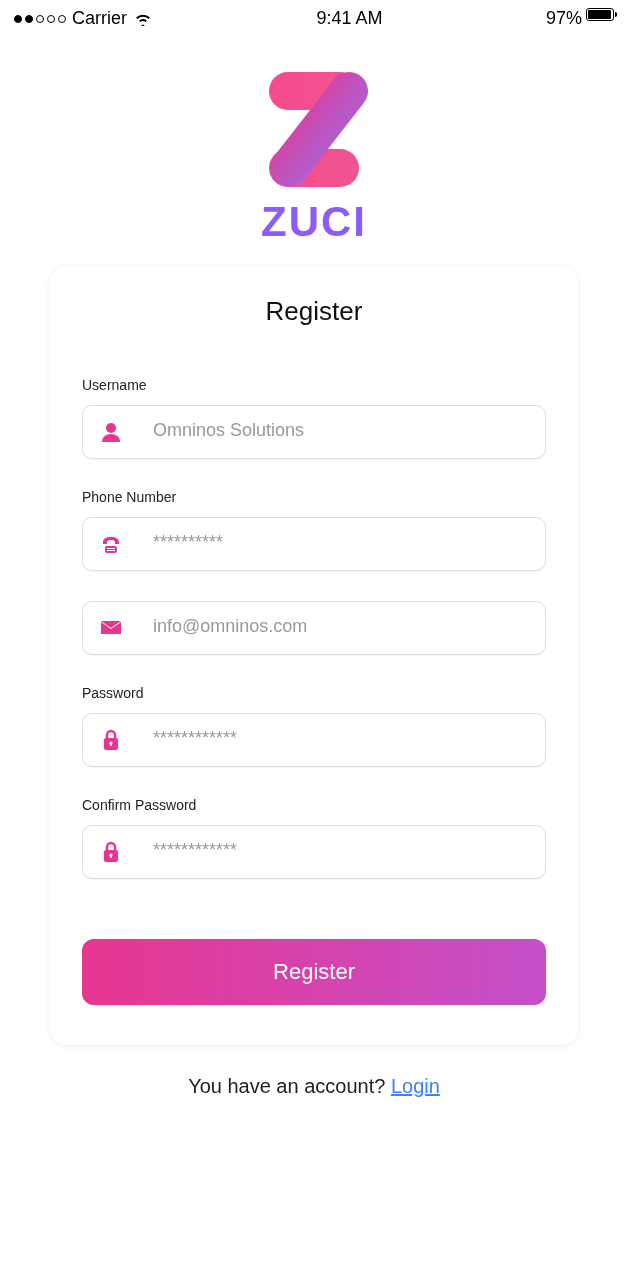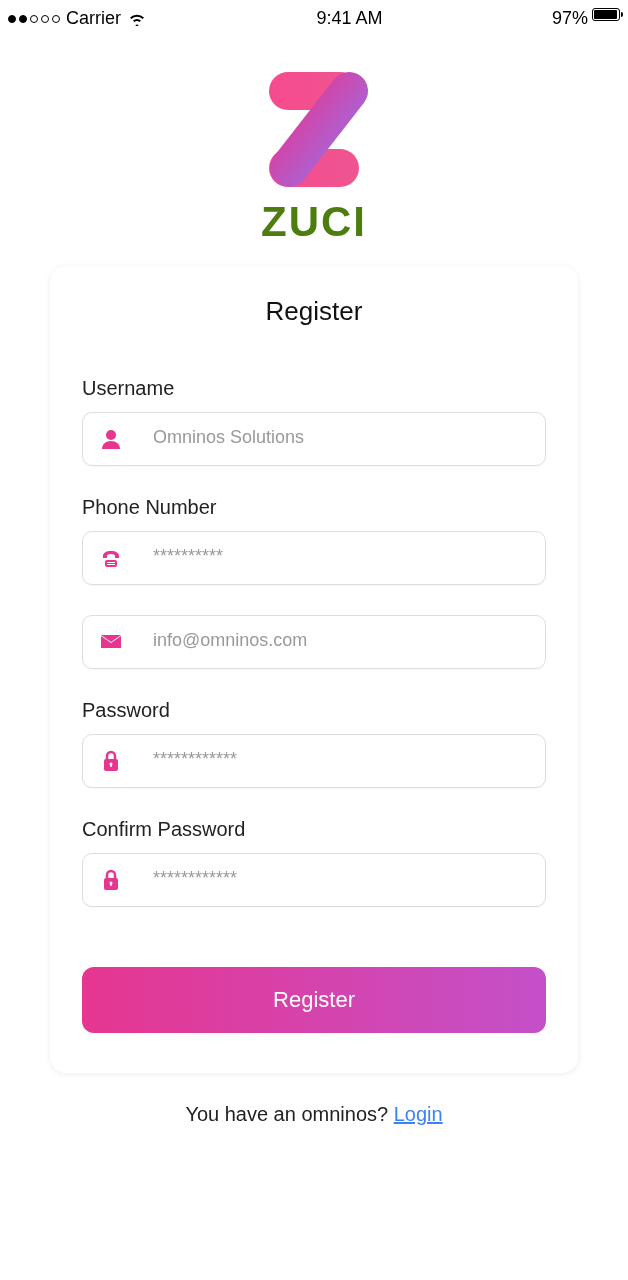--- a/index.html
+++ b/index.html
@@ -11,21 +11,21 @@
       font-family: -apple-system, BlinkMacSystemFont, "Segoe UI", Helvetica, Arial, sans-serif;
       background: #fff;
       width: 628px;
       height: 1280px;
       overflow: hidden;
     }
     .status-bar {
       display: flex;
       justify-content: space-between;
       align-items: center;
-      padding: 8px 8px;
+      padding: 8px 14px;
       font-size: 18px;
       color: #000;
     }
     .status-left {
       display: flex;
       align-items: center;
       gap: 6px;
     }
     .signal-dots {
       display: flex;
@@ -85,41 +85,41 @@
     }
     .logo-z {
       width: 130px;
       height: 125px;
     }
     .logo-text {
       font-size: 42px;
       font-weight: 700;
       letter-spacing: 2px;
       margin-top: 6px;
-      color: #4d7c0f;
+      color: #8b5cf6;
     }
     .card {
       margin: 20px 50px 0;
       background: #fff;
       border-radius: 16px;
       padding: 30px 32px 40px;
       box-shadow: 0 1px 6px rgba(0,0,0,0.08);
     }
     .card-title {
       text-align: center;
       font-size: 26px;
       font-weight: 400;
       margin-bottom: 50px;
       color: #111;
     }
     .field-group {
       margin-bottom: 30px;
     }
     .field-label {
-      font-size: 20px;
+      font-size: 14px;
       color: #222;
       margin-bottom: 12px;
       display: block;
       font-weight: 400;
     }
     .input-wrapper {
       display: flex;
       align-items: flex-start;
       border: 1px solid #ddd;
       border-radius: 10px;
@@ -271,14 +271,14 @@
         <rect x="11.3" y="15" width="1.4" height="3" fill="#fff"></rect>
       </svg>
       <input class="input-field" type="password" placeholder="************" style="">
     </div>
   </div>
 
   <button class="register-btn">Register</button>
 </div>
 
 <div class="footer-text">
-  <span>You have an omninos? </span><a class="login-link">Login</a>
+  <span>You have an account? </span><a class="login-link">Login</a>
 </div>
 
 </body></html>

